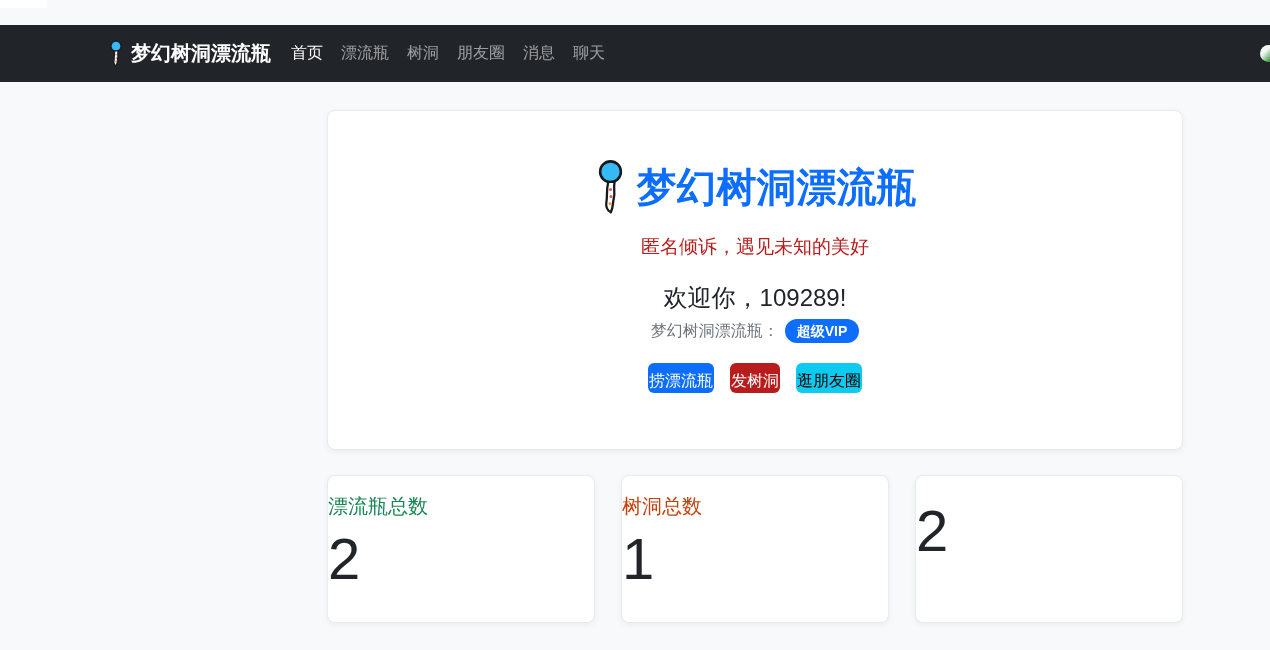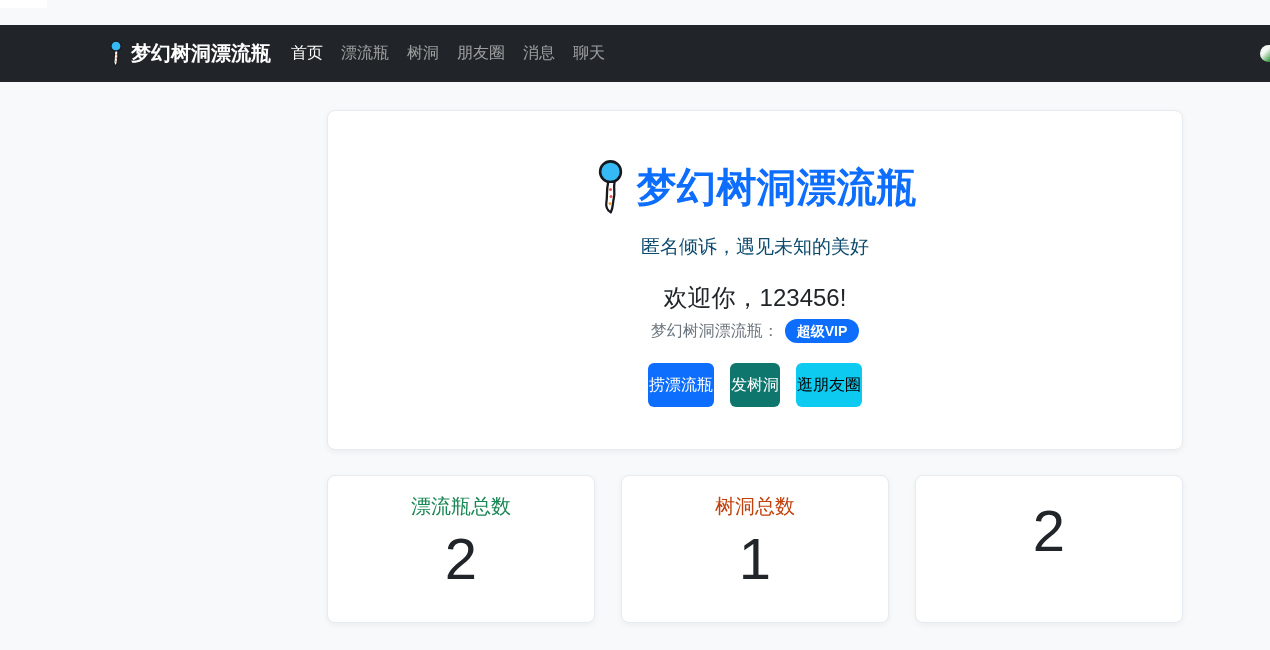--- a/index.html
+++ b/index.html
@@ -94,21 +94,21 @@
     font-size: 40px;
     font-weight: 600;
     color: #0d6efd;
     line-height: 56px;
   }
   .hero-icon svg { display: block; }
   .subtitle {
     margin-top: 18px;
     height: 28px; line-height: 28px;
     font-size: 19px;
-    color: #0c4a6e;
+    color: #b91c1c;
     text-align: center;
   }
   .welcome {
     margin-top: 22px;
     height: 30px; line-height: 30px;
     font-size: 24px;
     font-weight: 500;
     color: #212529;
   }
   .member-row {
@@ -136,41 +136,41 @@
     display: flex;
     justify-content: center;
     gap: 16px;
   }
   .btn {
     border: none;
     border-radius: 6px;
     font-size: 16px;
     font-family: Liberation Serif, serif;
     padding: 8px 1px;
-    height: 44px;
+    height: 30px;
     cursor: pointer;
     white-space: nowrap;
   }
   .btn-primary { background: #0d6efd; color: #ffffff; }
-  .btn-success { background: #0f766e; color: #ffffff; }
+  .btn-success { background: #b91c1c; color: #ffffff; }
   .btn-info    { background: #0dcaf0; color: #000000; text-align: right; }
 
   
   .stats-row {
     margin-top: 25px;
     display: flex;
     justify-content: space-between;
   }
   .stat-card {
     width: 268px; height: 148px;
     background: #ffffff;
     border: 1px solid #e7eaee;
     border-radius: 8px;
     box-shadow: 0 2px 6px rgba(0,0,0,0.05);
-    text-align: center;
+    text-align: left;
     padding-top: 16px;
   }
   .stat-label {
     height: 28px; line-height: 28px;
     font-size: 20px;
   }
   .stat-label.c-success { color: #198754; }
   .stat-label.c-primary { color: #c2410c; }
   .stat-label.c-info    { color: #0dcaf0; }
   .stat-value {
@@ -233,21 +233,21 @@
           <circle cx="13" cy="10" r="8.2" fill="#35baf6" stroke="#15181c" stroke-width="2"></circle>
           <path d="M11.2 18 L16.2 18 C15.2 23 16.8 27 15.6 31 C14.6 34.4 15.4 38 13.2 42 C10.6 40.4 9 37.8 9.8 33.6 C10.6 29.6 9.6 25 11.2 18 Z" fill="#ffffff" stroke="#15181c" stroke-width="1.8" stroke-linejoin="round"></path>
           <circle cx="13" cy="24" r="1.2" fill="#e2574c"></circle>
           <circle cx="13.4" cy="29.5" r="1.2" fill="#e2574c"></circle>
           <circle cx="12.6" cy="35" r="1.2" fill="#f2a33c"></circle>
         </svg>
       </span>
       <span>梦幻树洞漂流瓶</span>
     </h1>
     <p class="subtitle">匿名倾诉，遇见未知的美好</p>
-    <h2 class="welcome">欢迎你，123456!</h2>
+    <h2 class="welcome">欢迎你，109289!</h2>
     <div class="member-row">
       <span>梦幻树洞漂流瓶：</span>
       <span class="vip-badge">超级VIP</span>
     </div>
     <div class="btn-row">
       <button class="btn btn-primary">捞漂流瓶</button>
       <button class="btn btn-success">发树洞</button>
       <button class="btn btn-info">逛朋友圈</button>
     </div>
   </section>

